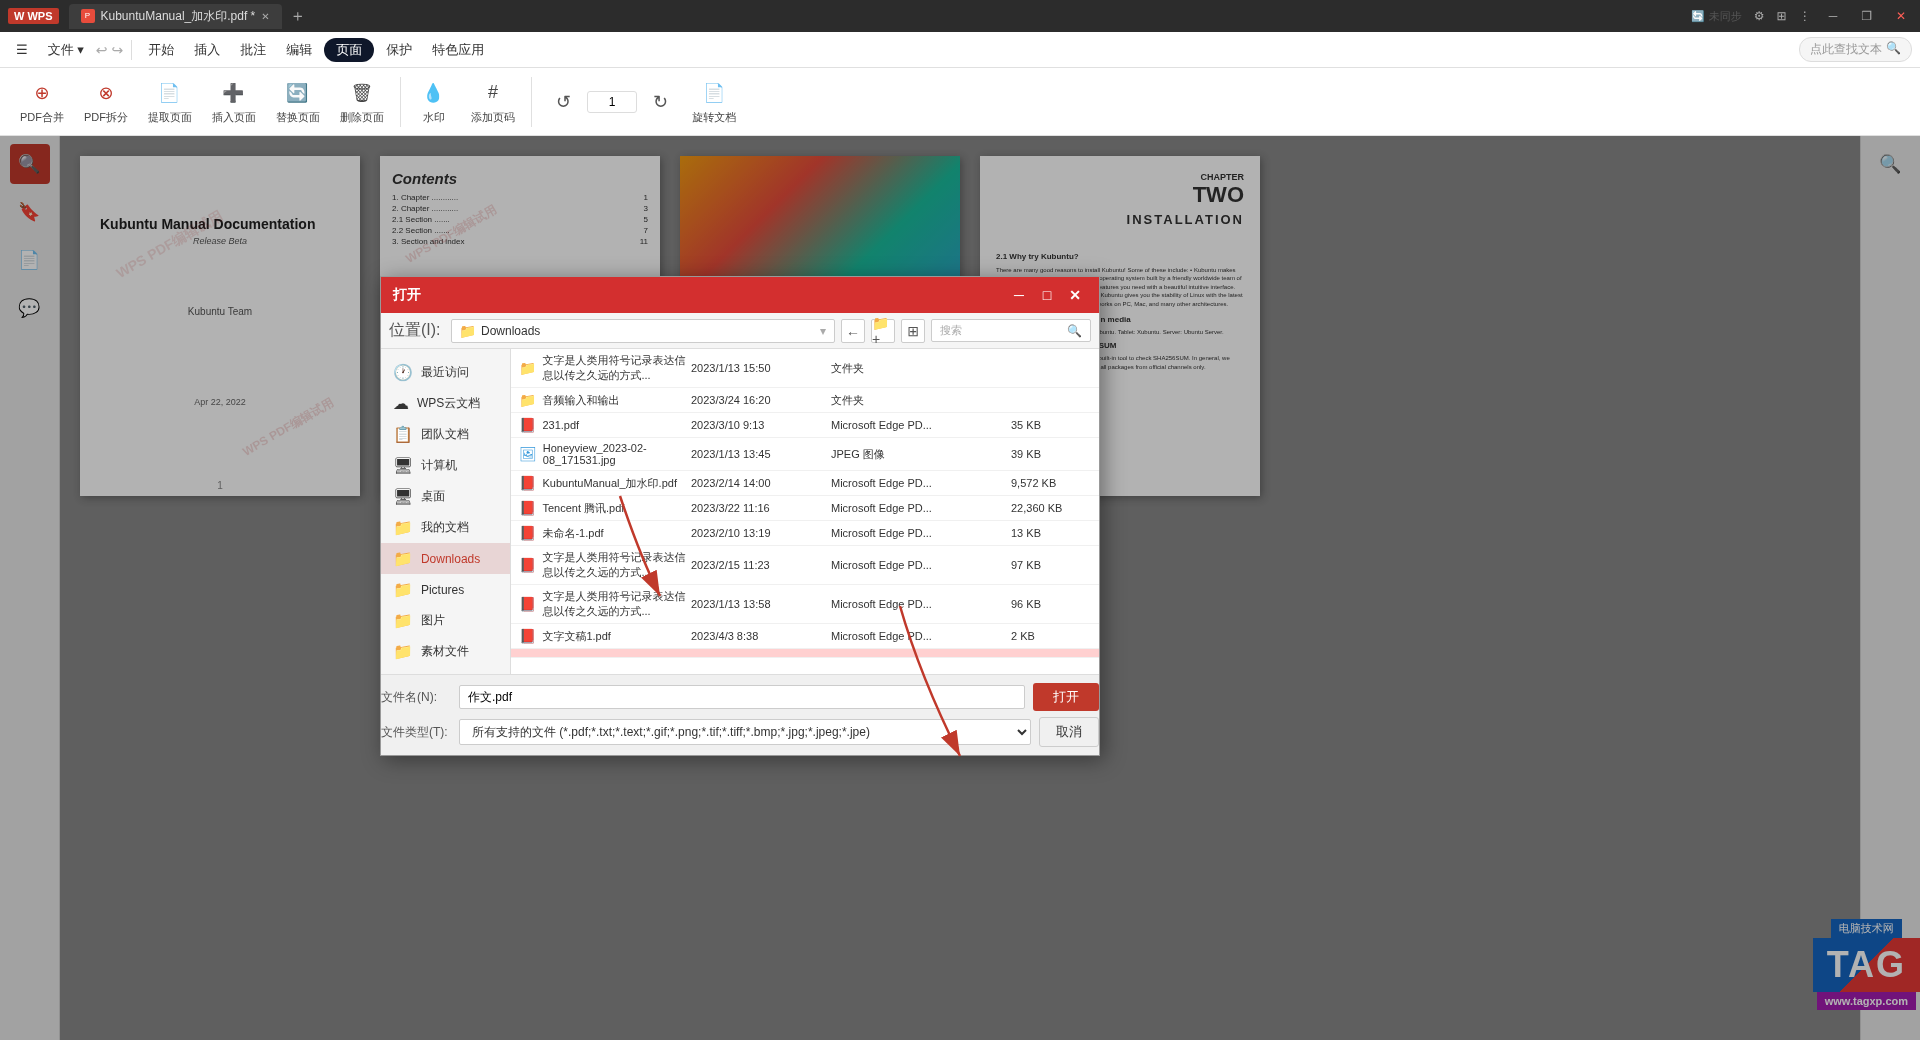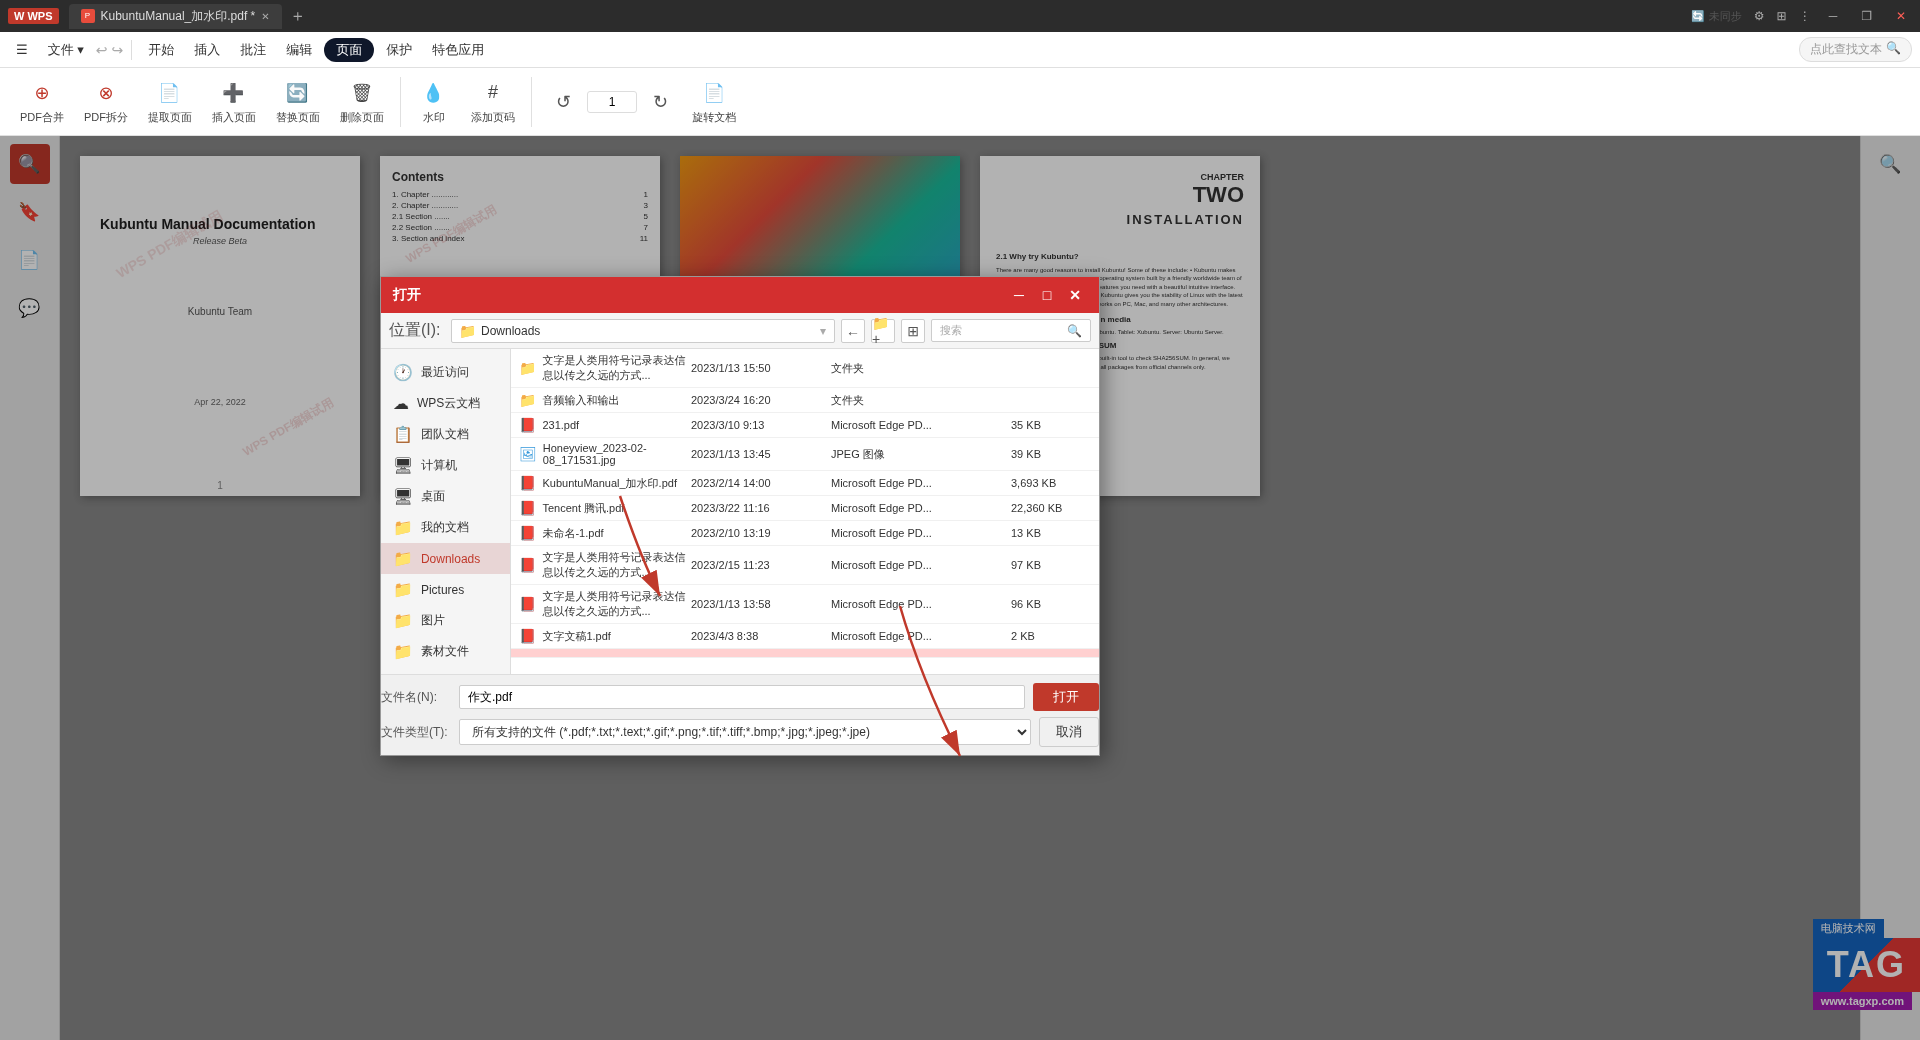--- a/index.html
+++ b/index.html
@@ -471,21 +471,21 @@
     }
 
     
     .tag-watermark {
       position: absolute;
       bottom: 30px;
       right: 0;
       z-index: 50;
       display: flex;
       flex-direction: column;
-      align-items: flex-start;
+      align-items: center;
     }
     .tag-url {
       background: #a21caf;
       color: white;
       font-size: 11px;
       padding: 3px 8px;
       font-weight: bold;
     }
     .tag-box {
       background: linear-gradient(135deg, #1565c0 50%, #e53935 50%);
@@ -634,21 +634,21 @@
           <div class="p1-date">Apr 22, 2022</div>
           <div class="watermark" style="bottom:60px;right:20px;font-size:12px;">WPS PDF编辑试用</div>
         </div>
         <div class="page-number">1</div>
       </div>
 
       <div class="pdf-page pdf-page-2">
         <div class="pdf-page-content" style="padding:12px;">
           <div class="watermark" style="top:70px;left:20px;font-size:12px;">WPS PDF编辑试用</div>
           <div class="p-toc">
-            <div style="font-weight:bold;margin-bottom:6px;font-size:12px;">Contents</div>
+            <div style="font-weight:bold;margin-bottom:6px;font-size:15px;font-style:italic;">Contents</div>
             <div>
                 <span>1. Chapter ............</span>
                 <span>1</span>
               </div>
             <div>
                 <span>2. Chapter ............</span>
                 <span>3</span>
               </div>
             <div>
                 <span>   2.1 Section .......</span>
@@ -818,21 +818,21 @@
             <span>JPEG 图像</span>
             <span>39 KB</span>
           </div>
           <div class="file-row">
             <div class="file-name-cell">
                 <span class="file-icon pdf">📕</span>
                 <span>KubuntuManual_加水印.pdf</span>
               </div>
             <span>2023/2/14 14:00</span>
             <span>Microsoft Edge PD...</span>
-            <span>3,693 KB</span>
+            <span>9,572 KB</span>
           </div>
           <div class="file-row">
             <div class="file-name-cell">
                 <span class="file-icon pdf">📕</span>
                 <span>Tencent 腾讯.pdf</span>
               </div>
             <span>2023/3/22 11:16</span>
             <span>Microsoft Edge PD...</span>
             <span>22,360 KB</span>
           </div>

